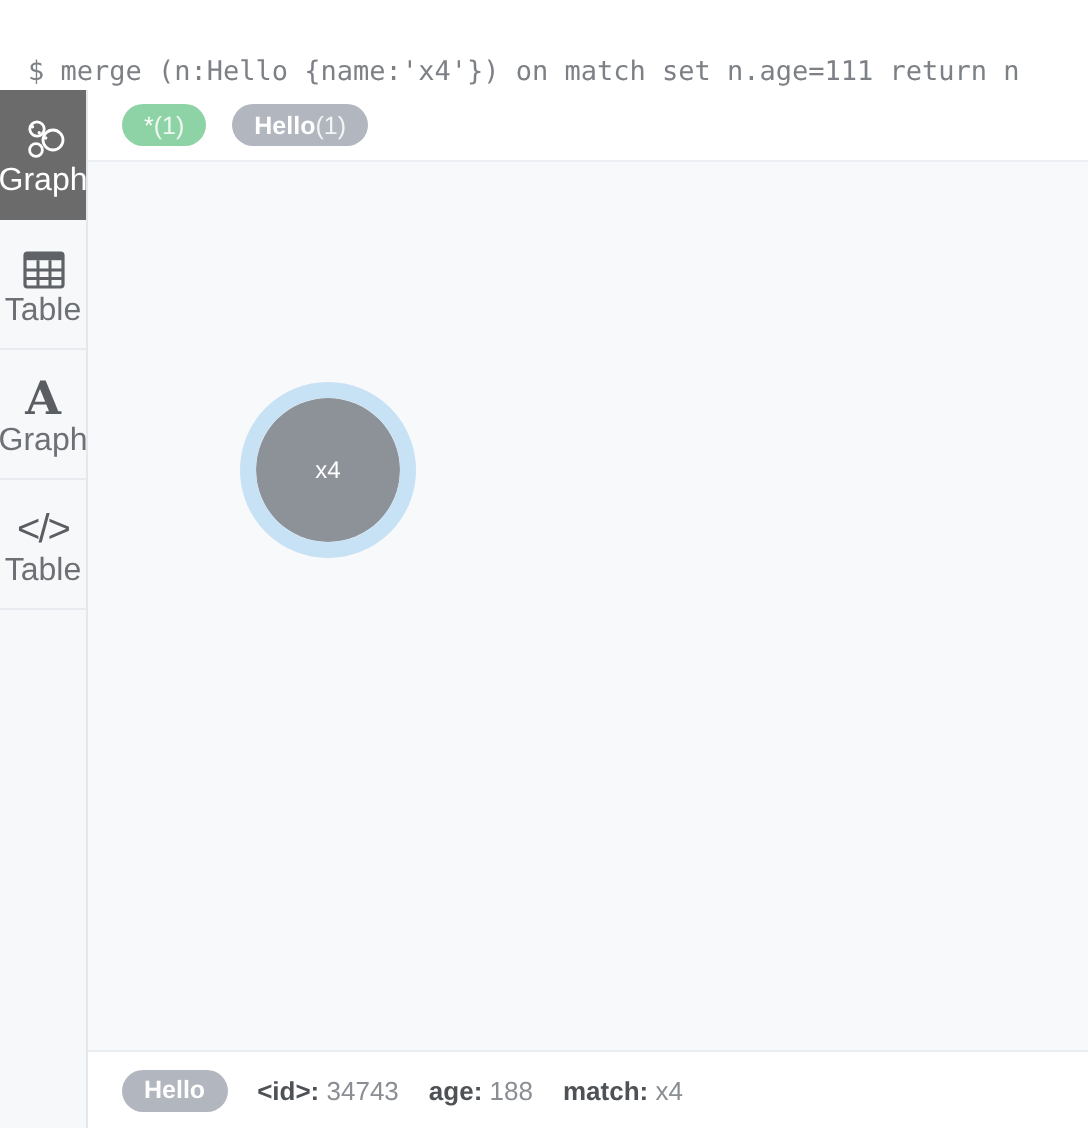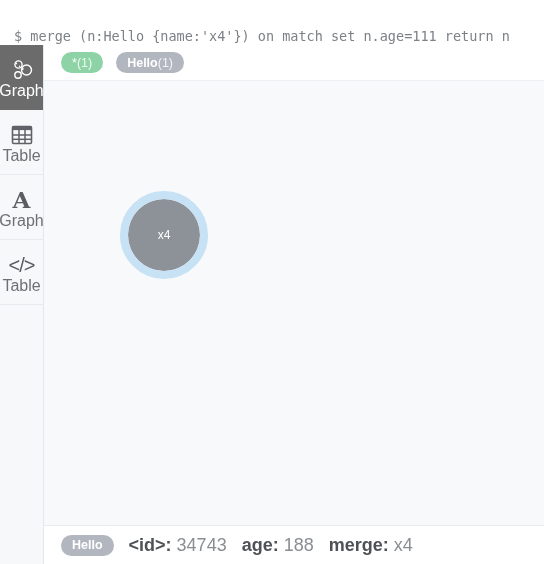--- a/index.html
+++ b/index.html
@@ -186,21 +186,21 @@
     font-size: 12.5px;
     font-weight: 700;
     display: inline-flex;
     align-items: center;
     padding: 0 11px;
     margin-right: 15px;
     cursor: pointer;
     box-sizing: border-box;
   }
   .prop {
-    font-size: 18px;
+    font-size: 13px;
     margin-right: 15px;
     white-space: nowrap;
   }
   .prop .k {
     font-weight: 700;
     color: #4e5155;
   }
   .prop .v {
     font-weight: 400;
     color: #8a8e93;
@@ -288,19 +288,19 @@
         <span class="v">34743</span>
       </div>
 
       <div class="prop">
         <span class="k">age:</span>
         <span class="v">188</span>
       </div>
 
 
       <div class="prop">
-        <span class="k">merge:</span>
+        <span class="k">match:</span>
         <span class="v">x4</span>
       </div>
     </div>
 
   </div>
 </div>
 
 </body></html>

